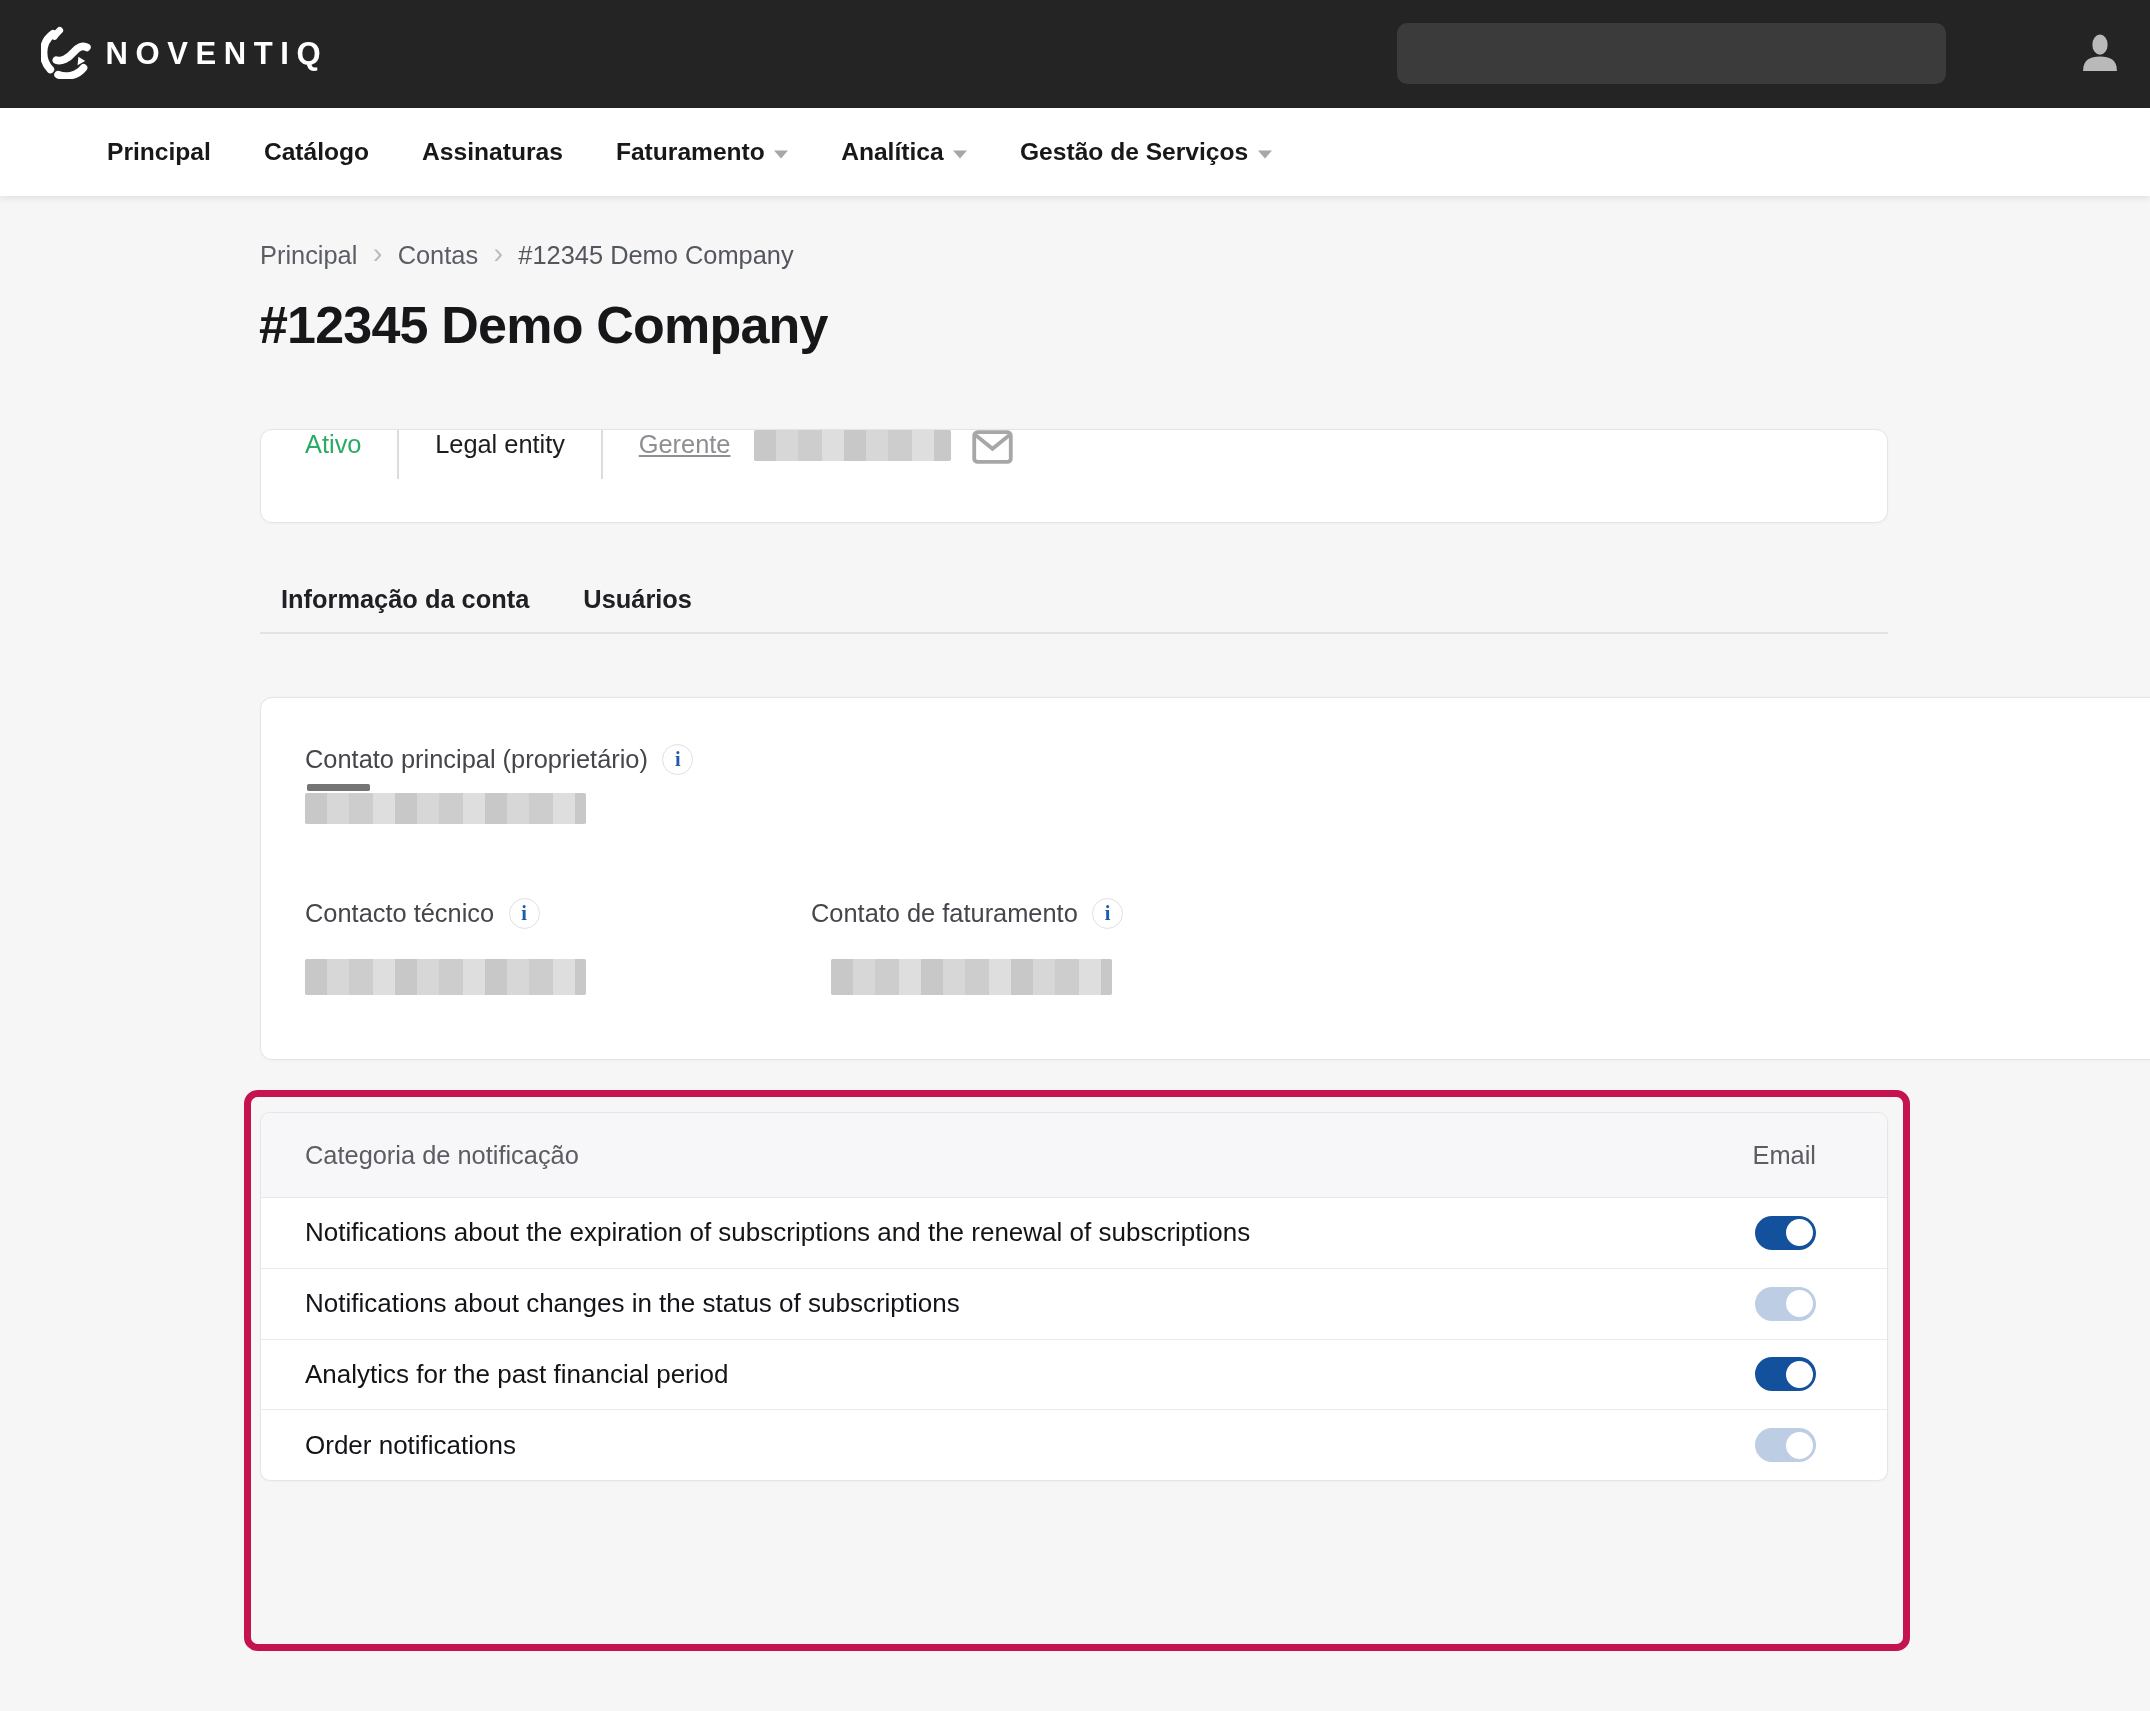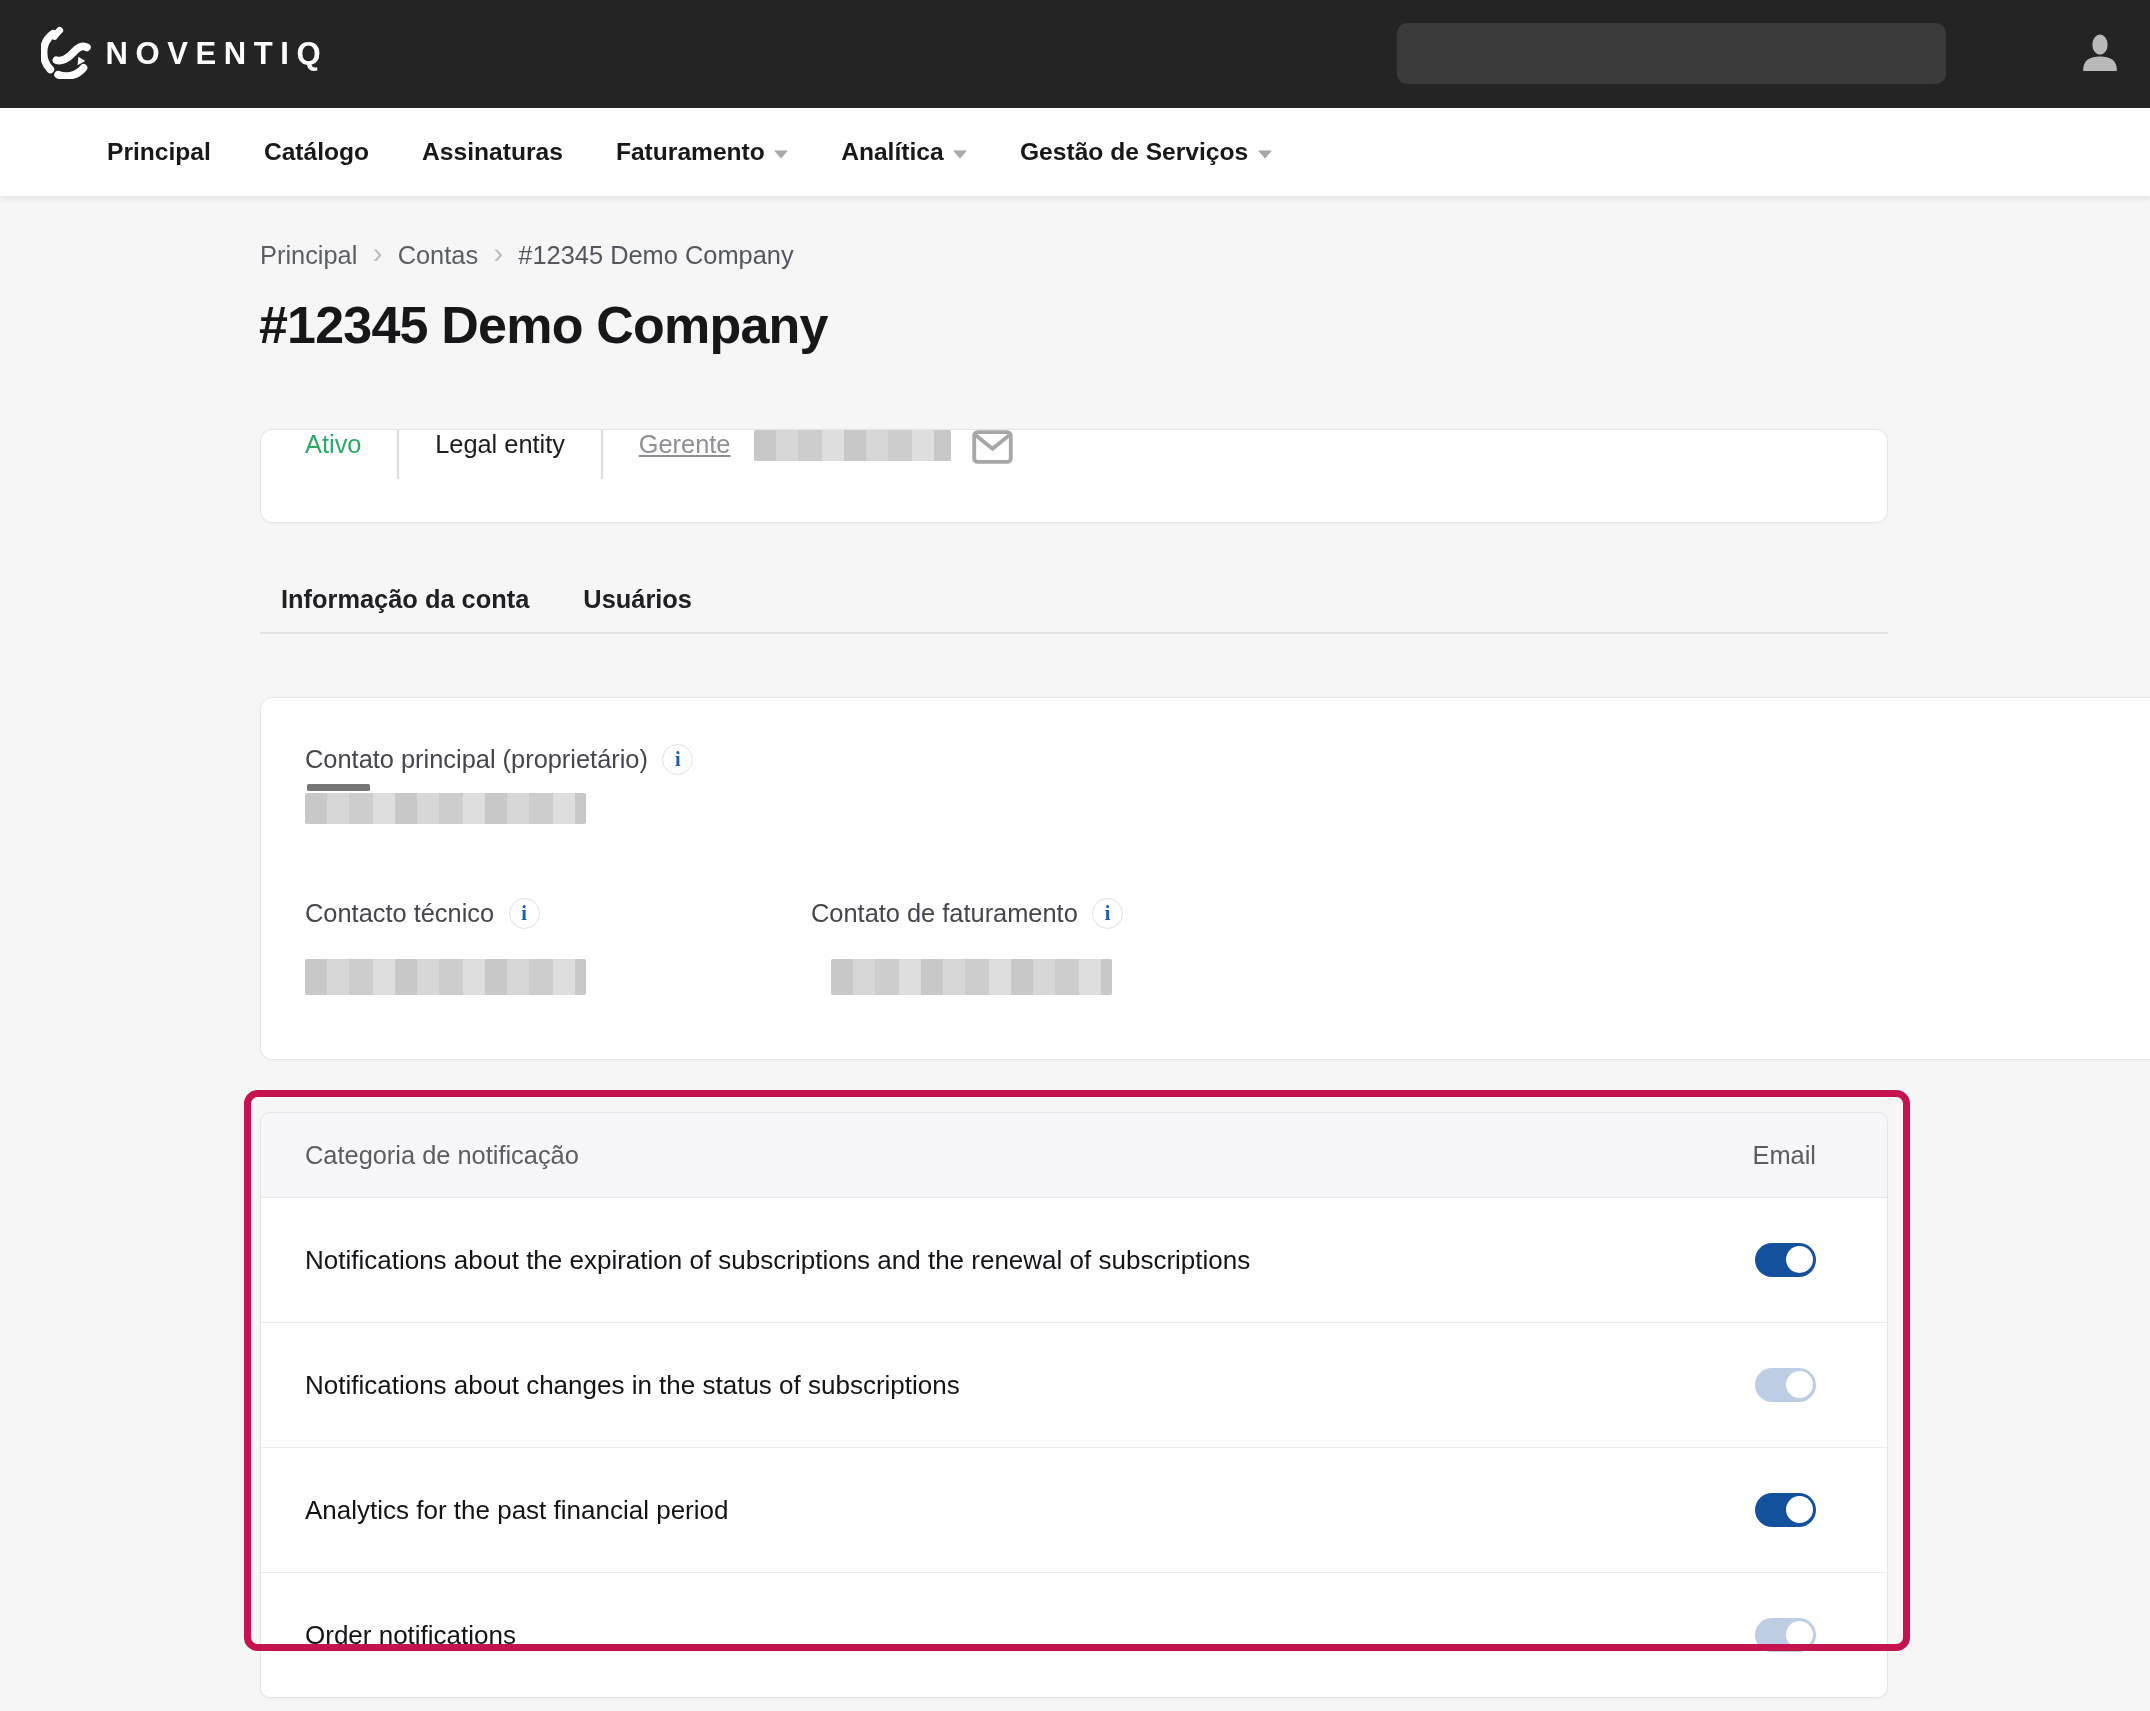--- a/index.html
+++ b/index.html
@@ -55,21 +55,21 @@
   .red-2a { position:absolute; left:44px;  top:261px; width:281px; height:36px; }
   .red-2b { position:absolute; left:570px; top:261px; width:281px; height:36px; }
   .lbl-1  { left:44px;  top:46px; }
   .lbl-2a { left:44px;  top:200px; }
   .lbl-2b { left:550px; top:200px; }
 
   
   .highlight-box { position:absolute; left:244px; top:1090px; width:1666px; height:561px; border:7.6px solid #c51350; border-radius:13.6px; pointer-events:none; z-index:8; }
 
   
-  .notif-card { position:absolute; left:260px; top:1112px; width:1628px; height:586px; border-radius:10.2px; overflow:hidden; z-index:4; display:flex; flex-direction:column; }
+  .notif-card { position:absolute; left:260px; top:1112px; width:1628px; height:369px; border-radius:10.2px; overflow:hidden; z-index:4; display:flex; flex-direction:column; }
   .notif-header { height:85px; flex:0 0 auto; background:#f7f7f9; border-bottom:1.7px solid #e7e7ea; display:flex; align-items:center; justify-content:space-between; padding:0 71px 0 44px; font-size:25.4px; color:#5c5c62; }
   .notif-row { flex:1 1 auto; display:flex; align-items:center; justify-content:space-between; padding:0 71px 0 44px; border-bottom:1.7px solid #ebebee; font-size:26px; color:#141418; }
   .notif-row:last-child { border-bottom:none; }
   .toggle { position:relative; width:61px; height:34px; border-radius:17px; flex:0 0 auto; cursor:pointer; }
   .toggle .knob { position:absolute; top:3.4px; right:3.4px; width:27px; height:27px; border-radius:50%; background:#ffffff; }
   .toggle.on  { background:#14519c; }
   .toggle.off { background:#bdcde3; }
 </style>
 </head>
 <body>

